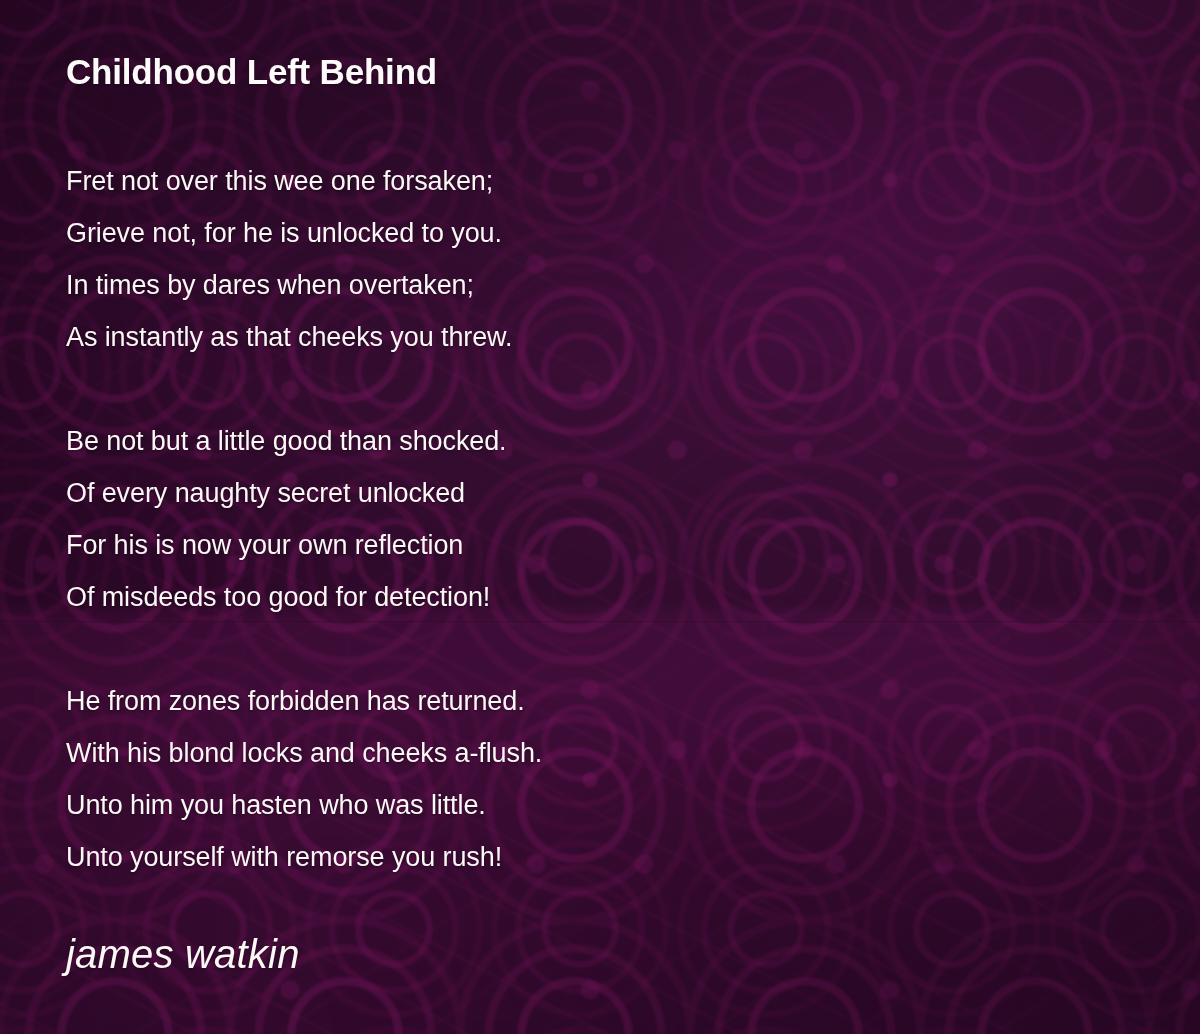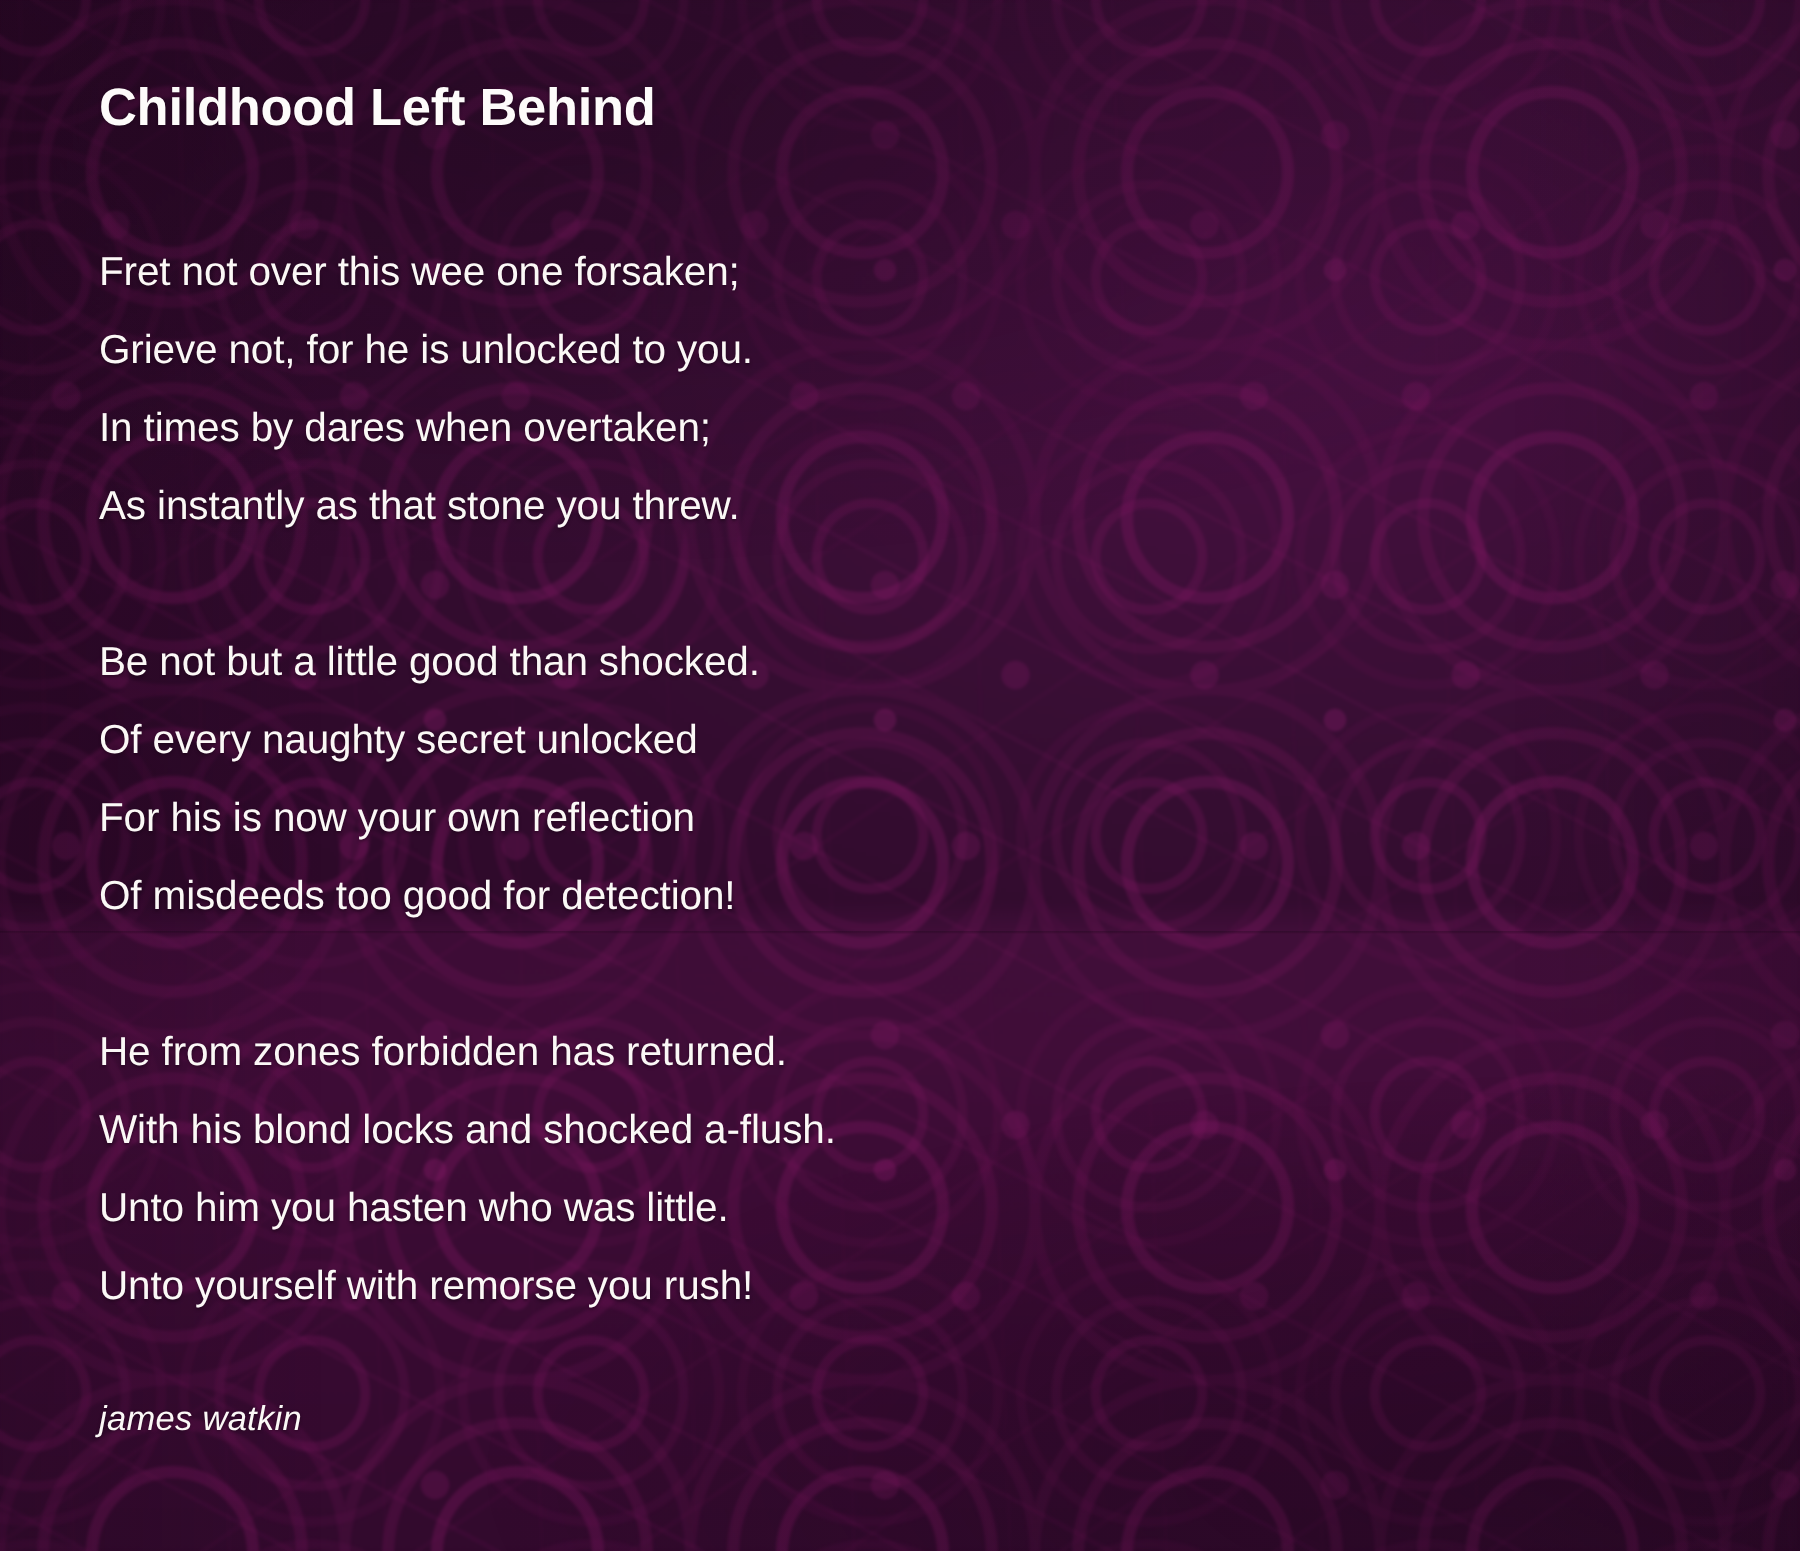--- a/index.html
+++ b/index.html
@@ -149,21 +149,21 @@
     height:52px;
     letter-spacing:-0.1px;
     white-space:nowrap;
     text-shadow:0 1px 2px rgba(22,4,20,.50);
   }
 
   #poem-author {
     position:absolute;
     top:932px;
     left:0;
-    font-size:23px;
+    font-size:40px;
     font-weight:normal;
     font-style:italic;
     color:#fbf8f6;
     letter-spacing:0.2px;
     white-space:nowrap;
     text-shadow:0 1px 2px rgba(22,4,20,.50);
     text-align:center;
   }
 </style>
 </head>
@@ -182,33 +182,33 @@
   <div id="poem-content">
 
     <h1 id="poem-title">Childhood Left Behind</h1>
 
     <div id="poem-body">
 
       <div class="stanza">
         <div class="poem-line">Fret not over this wee one forsaken;</div>
         <div class="poem-line">Grieve not, for he is unlocked to you.</div>
         <div class="poem-line">In times by dares when overtaken;</div>
-        <div class="poem-line">As instantly as that stone you threw.</div>
+        <div class="poem-line">As instantly as that cheeks you threw.</div>
       </div>
 
       <div class="stanza">
         <div class="poem-line">Be not but a little good than shocked.</div>
         <div class="poem-line">Of every naughty secret unlocked</div>
         <div class="poem-line">For his is now your own reflection</div>
         <div class="poem-line">Of misdeeds too good for detection!</div>
       </div>
 
       <div class="stanza">
         <div class="poem-line">He from zones forbidden has returned.</div>
-        <div class="poem-line">With his blond locks and shocked a-flush.</div>
+        <div class="poem-line">With his blond locks and cheeks a-flush.</div>
         <div class="poem-line">Unto him you hasten who was little.</div>
         <div class="poem-line">Unto yourself with remorse you rush!</div>
       </div>
 
     </div>
 
     <div id="poem-author">james watkin</div>
 
   </div>
 </div>

